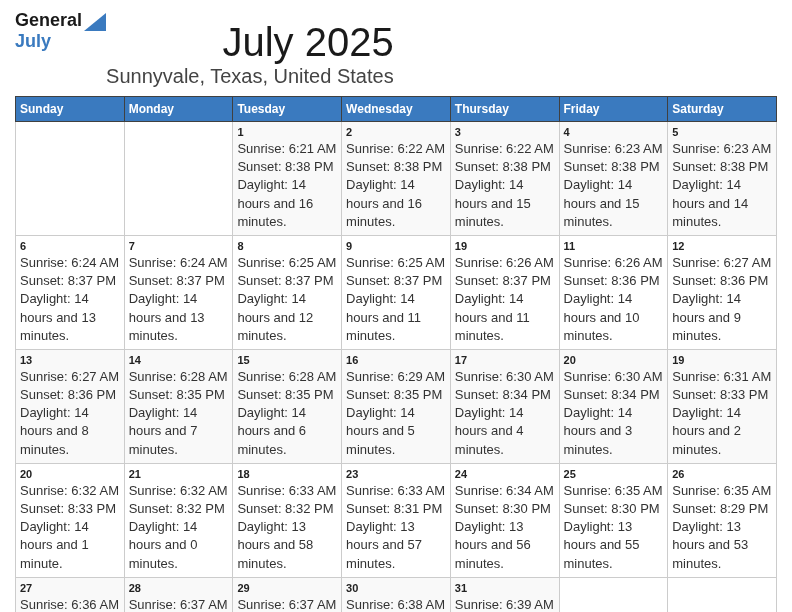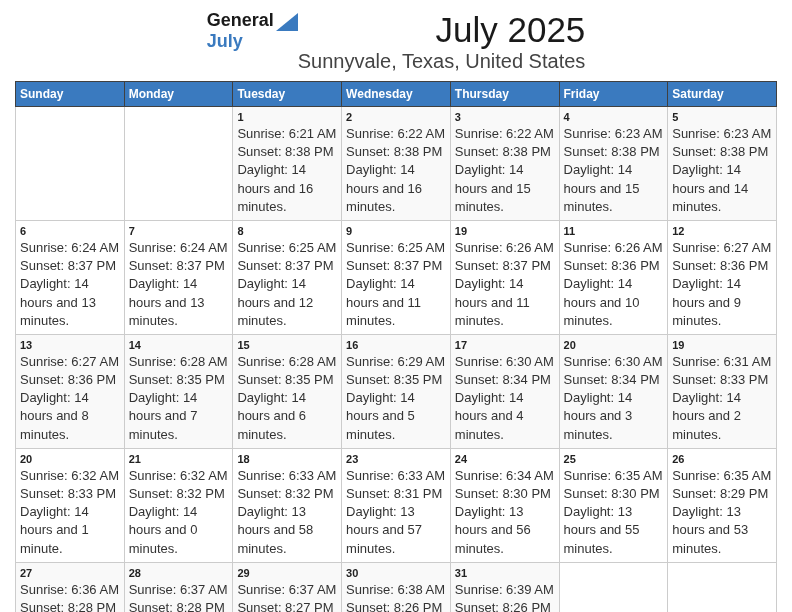--- a/index.html
+++ b/index.html
@@ -5,21 +5,21 @@
     * { box-sizing: border-box; margin: 0; padding: 0; }
     body {
       font-family: Arial, sans-serif;
       background: #fff;
       width: 792px;
       min-height: 612px;
       padding: 10px 15px;
     }
     .header {
       display: flex;
-      justify-content: center;
+      justify-content: flex-start;
       align-items: flex-start;
       margin-bottom: 8px;
     }
     .logo {
       display: flex;
       flex-direction: column;
       align-items: flex-start;
     }
     .logo-row {
       display: flex;
@@ -78,21 +78,21 @@
       <span style="font-size:18px;font-weight:bold;color:#1a1a1a;">General</span>
       <svg width="22" height="18" viewBox="0 0 22 18" style="margin-left:2px;margin-top:2px;">
         <polygon points="0,18 22,0 22,18" fill="#3a7abf"></polygon>
       </svg>
     </div>
     <div>
       <span style="font-size:18px;font-weight:bold;color:#3a7abf;">July</span>
     </div>
   </div>
   <div class="title-block">
-    <div style="font-size:35px;color:#1a1a1a;font-weight:normal;">July 2025</div>
+    <div style="font-size:40px;color:#1a1a1a;font-weight:normal;margin-top:10px;">July 2025</div>
     <div style="font-size:20px;color:#444;">Sunnyvale, Texas, United States</div>
   </div>
 </div>
 
 <table>
   <thead>
     <tr id="days-header">
         <th>Sunday</th>
         <th>Monday</th>
         <th>Tuesday</th>

